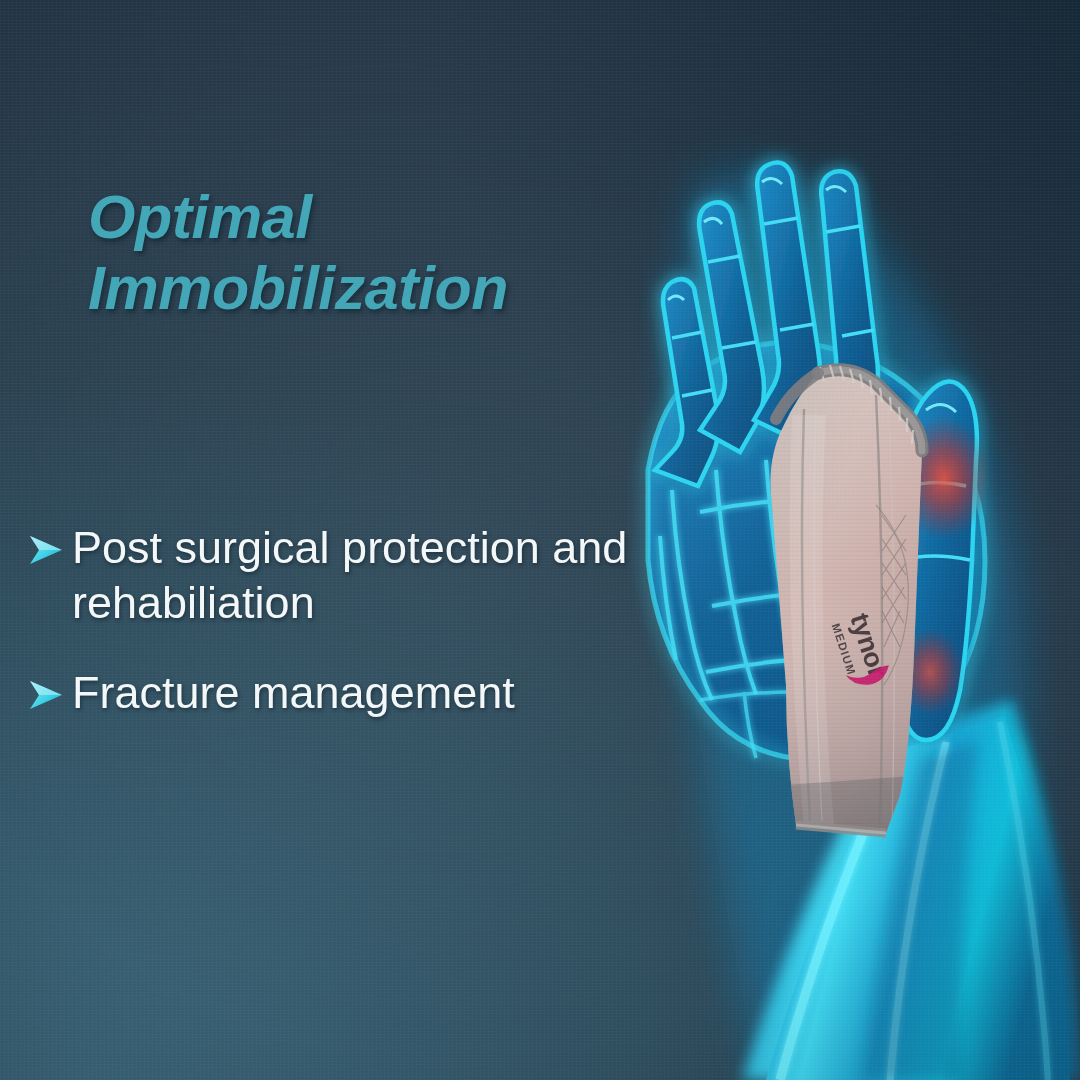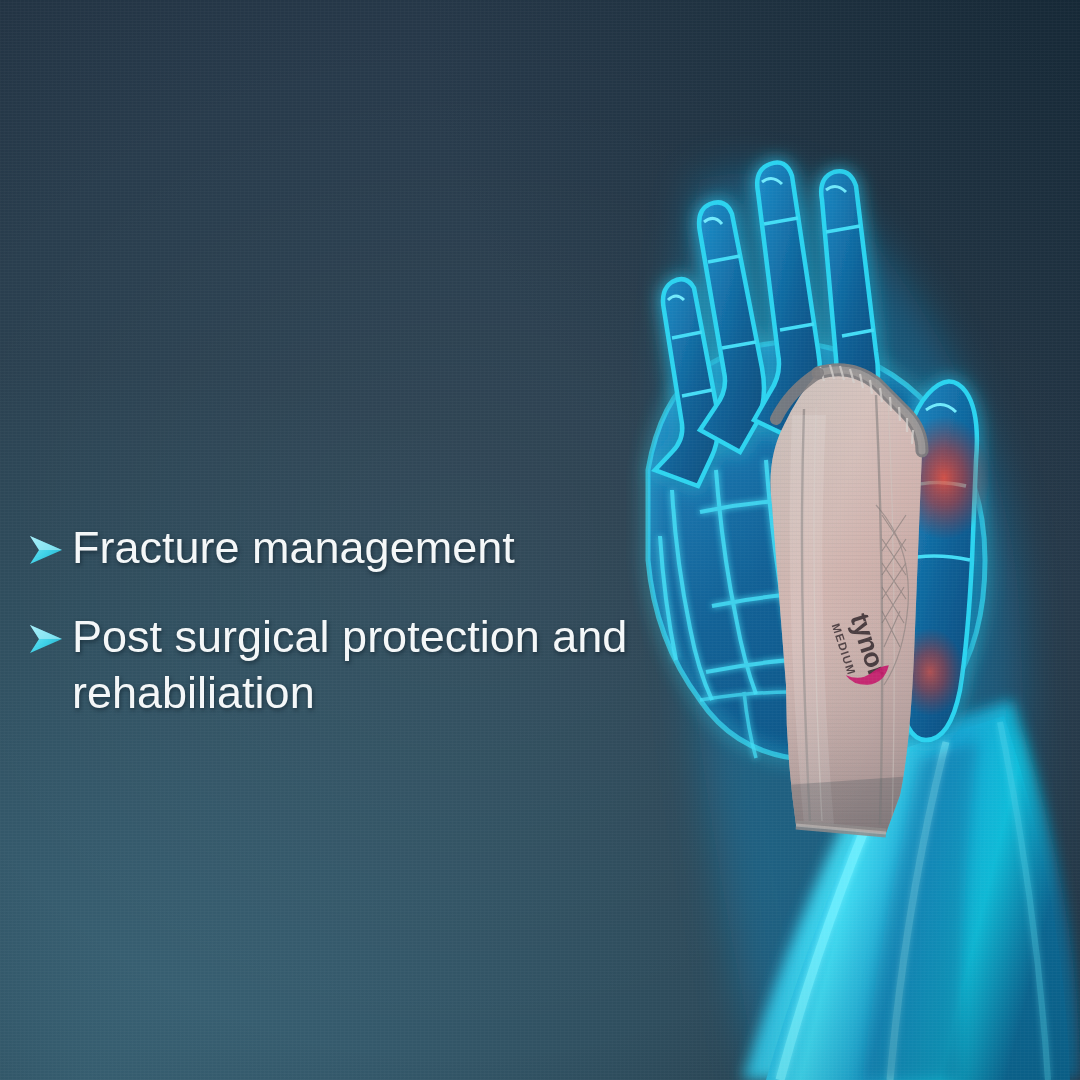--- a/index.html
+++ b/index.html
@@ -316,45 +316,47 @@
     <g transform="translate(150,262) rotate(72)">
       <text x="0" y="0" font-family="'Liberation Sans', sans-serif" font-size="27" font-weight="bold" fill="#3b2f33" letter-spacing="-0.5" opacity="0.9">tynor</text>
       <text x="2" y="20" font-family="'Liberation Sans', sans-serif" font-size="11.5" font-weight="bold" fill="#3b2f33" letter-spacing="1.2" opacity="0.85">MEDIUM</text>
       <path d="M58 -22 Q74 -12 70 4 Q66 18 54 22 Q64 10 60 -2 Q56 -14 58 -22 Z" fill="#c41b6b" opacity="0.92"></path>
     </g>
   </svg>
 
   <div class="bg-vignette"></div>
   <div class="bg-noise"></div>
 
+  <div class="heading">Optimal
+Immobilization</div>
 
   <div class="bullets">
-
-    <div class="bullet-row">
-      <span class="bullet-icon">
-        <svg viewBox="0 0 46 46" xmlns="http://www.w3.org/2000/svg">
-          <path d="M8 9 L40 23 L8 37 L17 23 Z" fill="url(#bulletG1)"></path>
-          <path d="M8 9 L40 23 L17 23 Z" fill="#bdf2fa" opacity="0.55"></path>
-        </svg>
-      </span>
-      <span class="bullet-text">Fracture management</span>
-    </div>
 
     <div class="bullet-row">
       <span class="bullet-icon">
         <svg viewBox="0 0 46 46" xmlns="http://www.w3.org/2000/svg">
           <defs>
             <linearGradient id="bulletG1" x1="0" y1="0" x2="1" y2="1">
               <stop offset="0%" stop-color="#8fe9f6"></stop>
               <stop offset="55%" stop-color="#3fd2e8"></stop>
               <stop offset="100%" stop-color="#23a7c4"></stop>
             </linearGradient>
           </defs>
           <path d="M8 9 L40 23 L8 37 L17 23 Z" fill="url(#bulletG1)"></path>
           <path d="M8 9 L40 23 L17 23 Z" fill="#bdf2fa" opacity="0.55"></path>
         </svg>
       </span>
       <span class="bullet-text">Post surgical protection and rehabiliation</span>
     </div>
 
+    <div class="bullet-row">
+      <span class="bullet-icon">
+        <svg viewBox="0 0 46 46" xmlns="http://www.w3.org/2000/svg">
+          <path d="M8 9 L40 23 L8 37 L17 23 Z" fill="url(#bulletG1)"></path>
+          <path d="M8 9 L40 23 L17 23 Z" fill="#bdf2fa" opacity="0.55"></path>
+        </svg>
+      </span>
+      <span class="bullet-text">Fracture management</span>
+    </div>
+
   </div>
 
 </div>
 
 </body></html>

